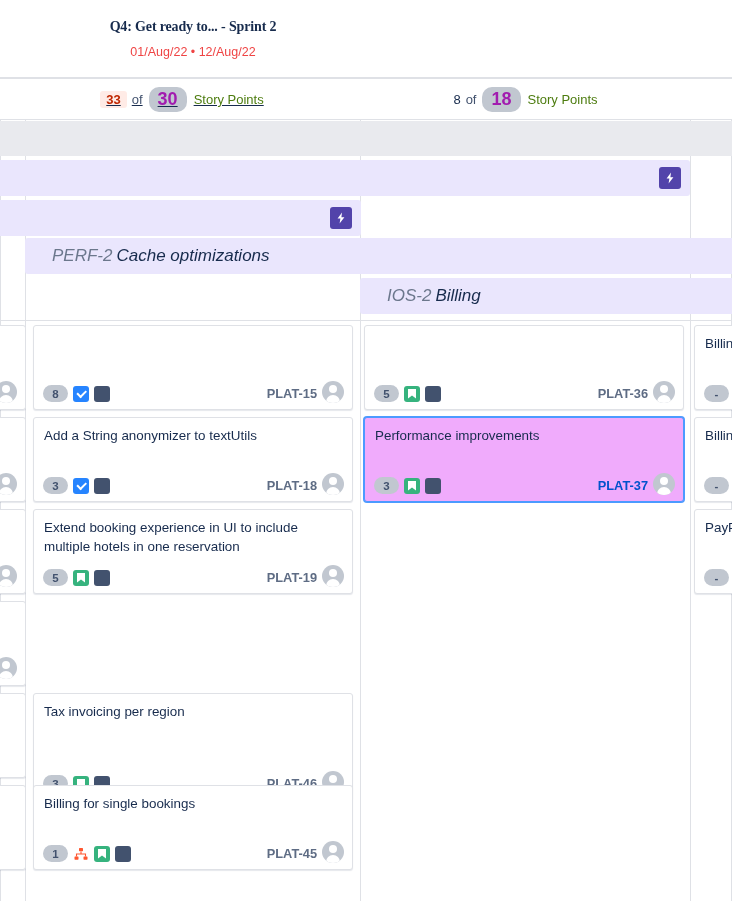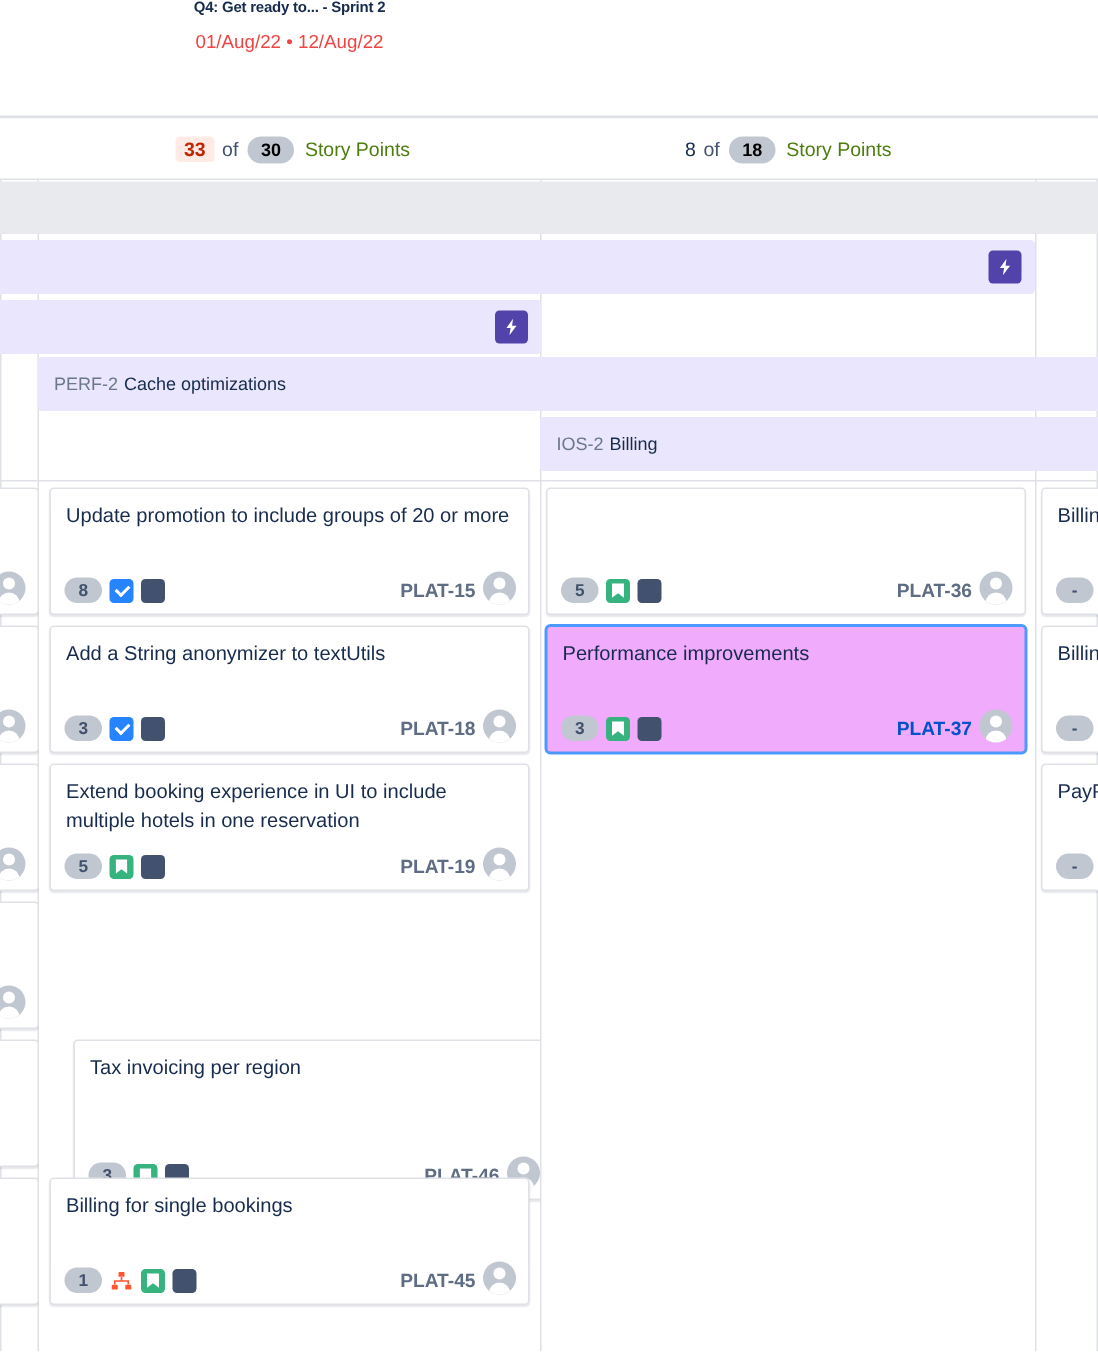--- a/index.html
+++ b/index.html
@@ -17,58 +17,58 @@
   .vline{position:absolute;top:0;bottom:0;width:1px;background:#dfe1e6;}
 
   
   .hdr{
     position:absolute;left:0;top:0;width:732px;height:79px;
     background:#fff;border-bottom:2px solid #dfe1e6;
     box-sizing:border-box;
   }
   .hdr-col{position:absolute;top:0;height:79px;text-align:center;}
   .hdr-title{
-    font-size:10px;font-weight:bold;color:#172b4d;
-    letter-spacing:-0.15px;white-space:nowrap;
+    font-size:14px;font-weight:bold;color:#172b4d;
+    margin-top:19px;letter-spacing:-0.15px;white-space:nowrap;font-family:Liberation Serif, serif;
   }
   .hdr-dates{
     font-size:12.5px;color:#ef4444;margin-top:10px;white-space:nowrap;
   }
 
   
   .cap{
     position:absolute;left:0;top:79px;width:732px;height:41px;
     background:#fff;border-bottom:1px solid #dfe1e6;box-sizing:border-box;
   }
   .cap-col{position:absolute;top:0;height:41px;display:flex;align-items:center;justify-content:center;
     font-size:13px;color:#172b4d;white-space:nowrap;}
   .cap-over{
     color:#bf2600;background:#ffebe6;font-weight:bold;
     border-radius:3px;padding:1px 6px;margin-right:5px;
   }
   .cap-plain{margin-right:5px;}
   .cap-of{color:#42526e;margin-right:6px;}
   .cap-total{
-    background:#c1c7d0;color:#000000;font-weight:bold;
-    border-radius:10px;padding:2px 9px;margin-right:7px;font-size:12px;
+    background:#c1c7d0;color:#a21caf;font-weight:bold;
+    border-radius:10px;padding:2px 9px;margin-right:7px;font-size:18px;
   }
   .cap-lbl{color:#4d7c0f;}
 
   
   .grayband{
     position:absolute;left:0;top:121px;width:732px;height:35px;
     background:#e9eaee;
   }
 
   
   .epicbar{
     position:absolute;height:36px;background:#eae6fd;border-radius:3px;
     box-sizing:border-box;display:flex;align-items:center;
   }
-  .epic-label{font-size:12px;padding-left:11px;white-space:nowrap;}
+  .epic-label{font-size:17px;padding-left:27px;white-space:nowrap;font-style:italic;}
   .epic-key{color:#6b778c;margin-right:4px;}
   .epic-name{color:#172b4d;}
   .bolt{
     position:absolute;width:22px;height:22px;border-radius:3px;
     background:#5243aa;display:flex;align-items:center;justify-content:center;
   }
   .bolt svg{display:block;}
 
   
   .card{
@@ -139,21 +139,21 @@
   <div class="vline" style="left:731px;"></div>
 
   <div class="hdr">
     <div class="hdr-col" style="left:26px;width:334px;">
       <div class="hdr-title">Q4: Get ready to... - Sprint 2</div>
       <div class="hdr-dates">01/Aug/22 • 12/Aug/22</div>
     </div>
   </div>
 
   <div class="cap">
-    <div class="cap-col" style="left:28px;width:334px;">
+    <div class="cap-col" style="left:15px;width:334px;text-decoration:underline;">
       <span class="cap-over">33</span>
       <span class="cap-of">of</span>
       <span class="cap-total">30</span>
       <span class="cap-lbl">Story Points</span>
     </div>
     <div class="cap-col" style="left:361px;width:329px;">
       <span class="cap-plain">8</span>
       <span class="cap-of">of</span>
       <span class="cap-total">18</span>
       <span class="cap-lbl">Story Points</span>
@@ -214,21 +214,20 @@
           <div class="avatar"></div>
         </div>
     </div>
     <div class="card" style="left:-300px;top:372px;width:326px;height:85px;"></div>
     <div class="card" style="left:-300px;top:464px;width:326px;height:85px;"></div>
   </div>
 
   <div class="clip" style="left:26px;top:321px;width:334px;height:580px;">
 
     <div class="card" style="left:7px;top:4px;width:320px;height:85px;">
-      <div class="card-title">Update promotion to include groups of 20 or more</div>
       <div class="card-foot">
         <div class="meta">
           <span class="pts">8</span>
           <span class="ic ic-task"></span>
           <span class="ic ic-dark"></span>
         </div>
         <span class="key">PLAT-15</span>
         <div class="avatar"></div>
       </div>
     </div>
@@ -253,21 +252,21 @@
           <span class="pts">5</span>
           <span class="ic ic-story"></span>
           <span class="ic ic-dark"></span>
         </div>
         <span class="key">PLAT-19</span>
         <div class="avatar"></div>
       </div>
     </div>
 
 
-    <div class="card" style="left:7px;top:372px;width:320px;height:107px;margin-left:16px;">
+    <div class="card" style="left:7px;top:372px;width:320px;height:107px;">
       <div class="card-title">Tax invoicing per region</div>
       <div class="card-foot">
         <div class="meta">
           <span class="pts">3</span>
           <span class="ic ic-story"></span>
           <span class="ic ic-dark"></span>
         </div>
         <span class="key">PLAT-46</span>
         <div class="avatar"></div>
       </div>

